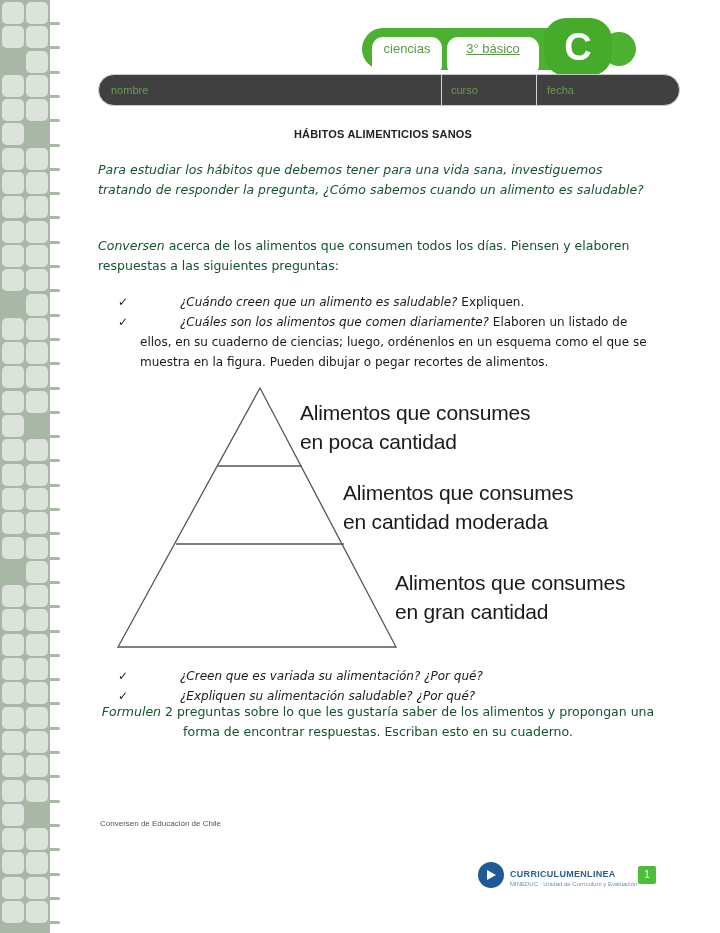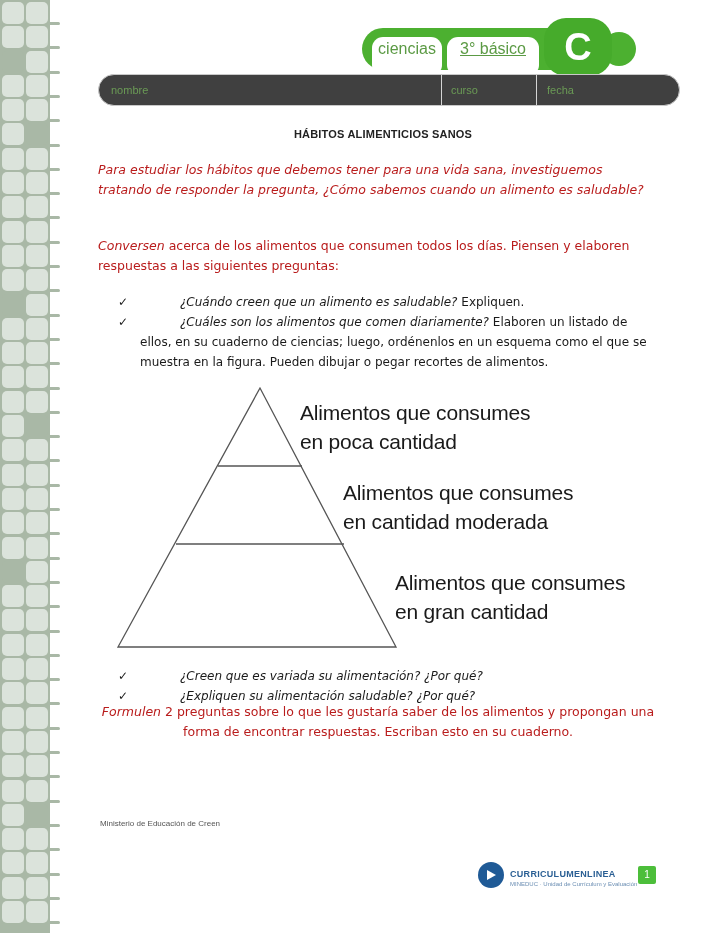--- a/index.html
+++ b/index.html
@@ -26,21 +26,21 @@
   }
 
   
   .pill-group { position: absolute; left: 362px; top: 28px; height: 44px; }
   .pill-bar {
     position: absolute; left: 0; top: 0; width: 250px; height: 42px;
     background: #4cb030; border-radius: 21px;
   }
   .pill-tag {
     position: absolute; top: 9px; height: 39px; background: #ffffff;
-    border-radius: 11px; font-size: 16px; color: #5b9a44; line-height: 24px;
+    border-radius: 11px; font-size: 13px; color: #5b9a44; line-height: 24px;
     text-align: center; font-family: "Liberation Sans", sans-serif;
   }
   .pill-tag.subject { left: 10px; width: 70px; }
   .pill-tag.grade { left: 85px; width: 92px; text-decoration: underline; }
   .pill-letter {
     position: absolute; left: 182px; top: -10px; width: 68px; height: 58px;
     background: #46ab2b; border-radius: 22px;
     color: #ffffff; font-size: 38px; font-weight: bold; text-align: center; line-height: 58px;
     font-family: "Liberation Sans", sans-serif;
   }
@@ -63,21 +63,21 @@
   .info-divider.d2 { left: 437px; }
 
   
   .title {
     position: absolute; left: 98px; width: 570px; top: 128px; text-align: center;
     font-size: 11px; font-weight: bold; letter-spacing: 0.2px;
     font-family: "Liberation Sans", sans-serif; color: #222;
   }
   .para {
     position: absolute; left: 98px; width: 560px; font-size: 12.5px; line-height: 20px;
-    font-family: "DejaVu Sans", sans-serif; color: #b91c1c;
+    font-family: "DejaVu Sans", sans-serif; color: #14532d;
   }
   .para.intro { top: 160px; font-style: italic; }
   .para.converse { top: 236px; }
   .para.formulen { top: 702px; text-align: center; }
   .para.converse .lead-i, .para.formulen .lead-i { font-style: italic; }
 
   .checklist { position: absolute; left: 118px; width: 540px; list-style: none; font-size: 12px; line-height: 20px; }
   .checklist.first { top: 292px; }
   .checklist.second { top: 666px; }
   .checklist li { position: relative; padding-left: 22px; }
@@ -293,21 +293,21 @@
   </li>
   <li>
     <span class="check">✓</span>
     <span class="q">¿Expliquen su alimentación saludable? ¿Por qué?</span>
   </li>
 </ul>
 
 <p class="para formulen"><span class="lead-i">Formulen</span><span> 2 preguntas sobre lo que les gustaría saber de los alimentos y propongan una forma de encontrar respuestas. Escriban esto en su cuaderno.</span></p>
 
 <div class="footer-note">
-  <div>Ministerio de Educación de Creen</div>
+  <div>Conversen de Educación de Chile</div>
 </div>
 
 <div class="footer-logo">
   <div class="logo-circle">
     <svg width="14" height="14" viewBox="0 0 14 14">
         <polygon points="3,2 12,7 3,12" fill="#ffffff"></polygon>
       </svg>
   </div>
   <div class="logo-text">
     <div class="logo-name">CURRICULUMENLINEA</div>

